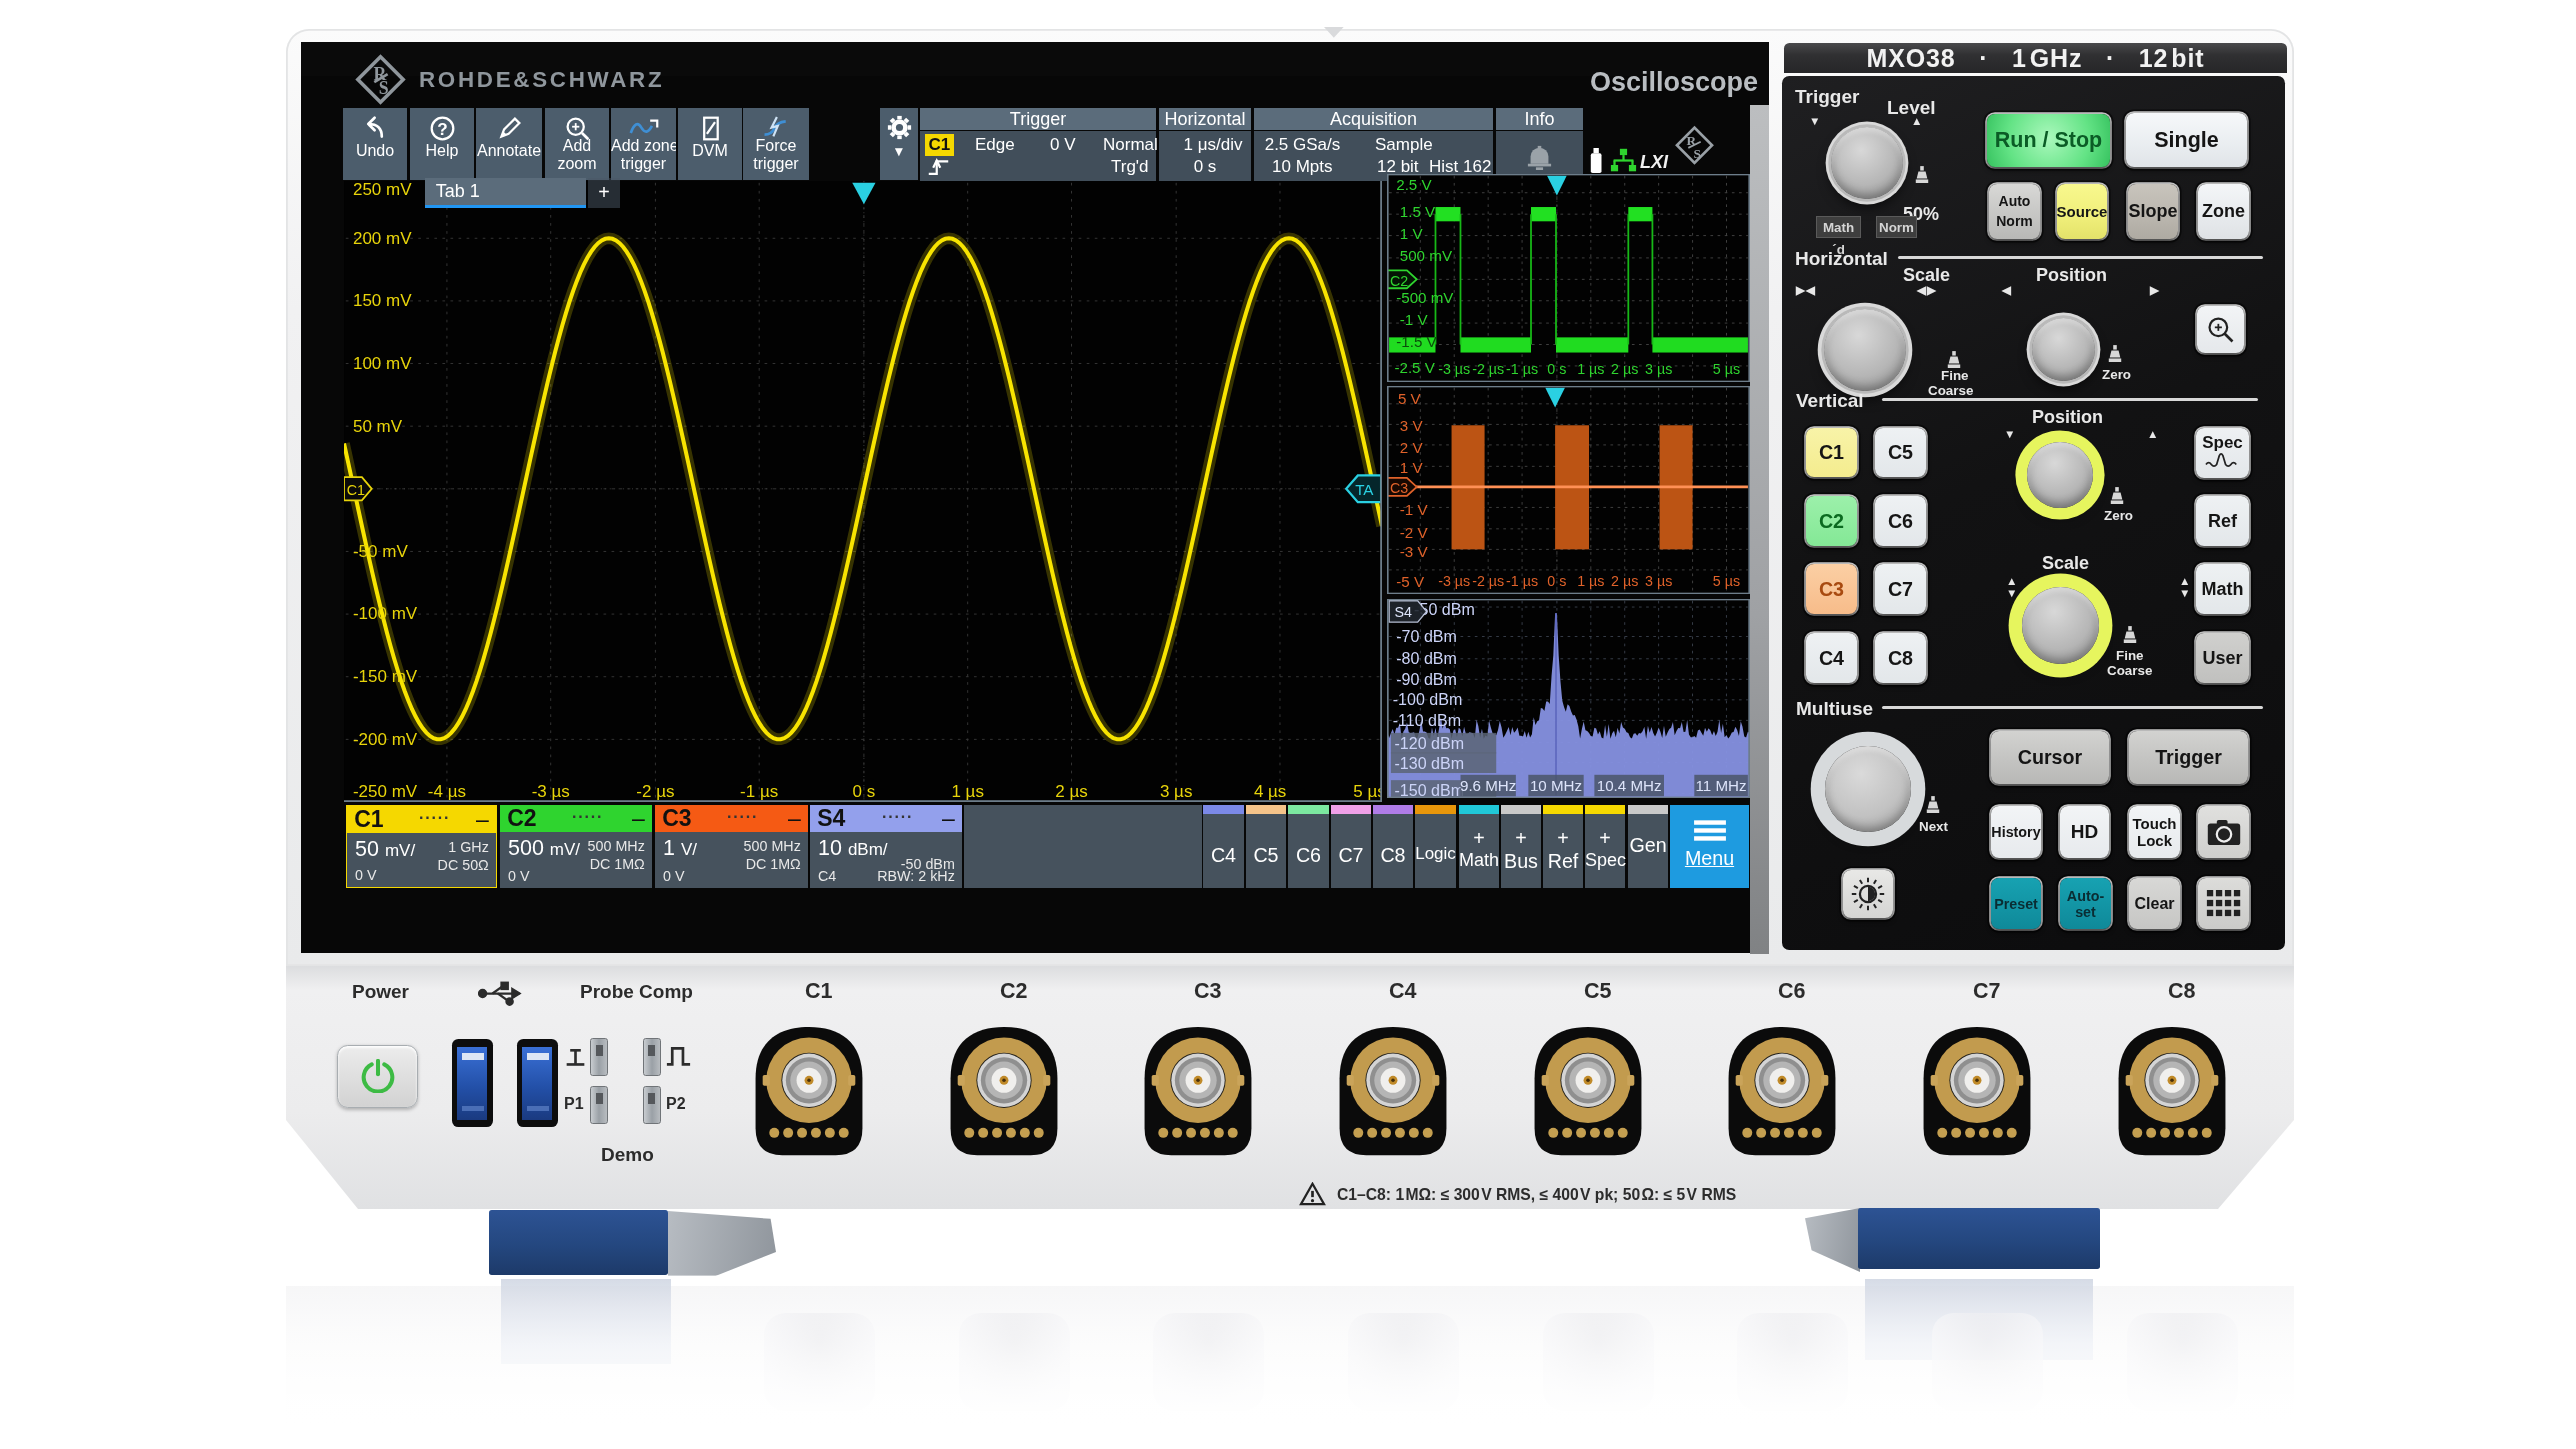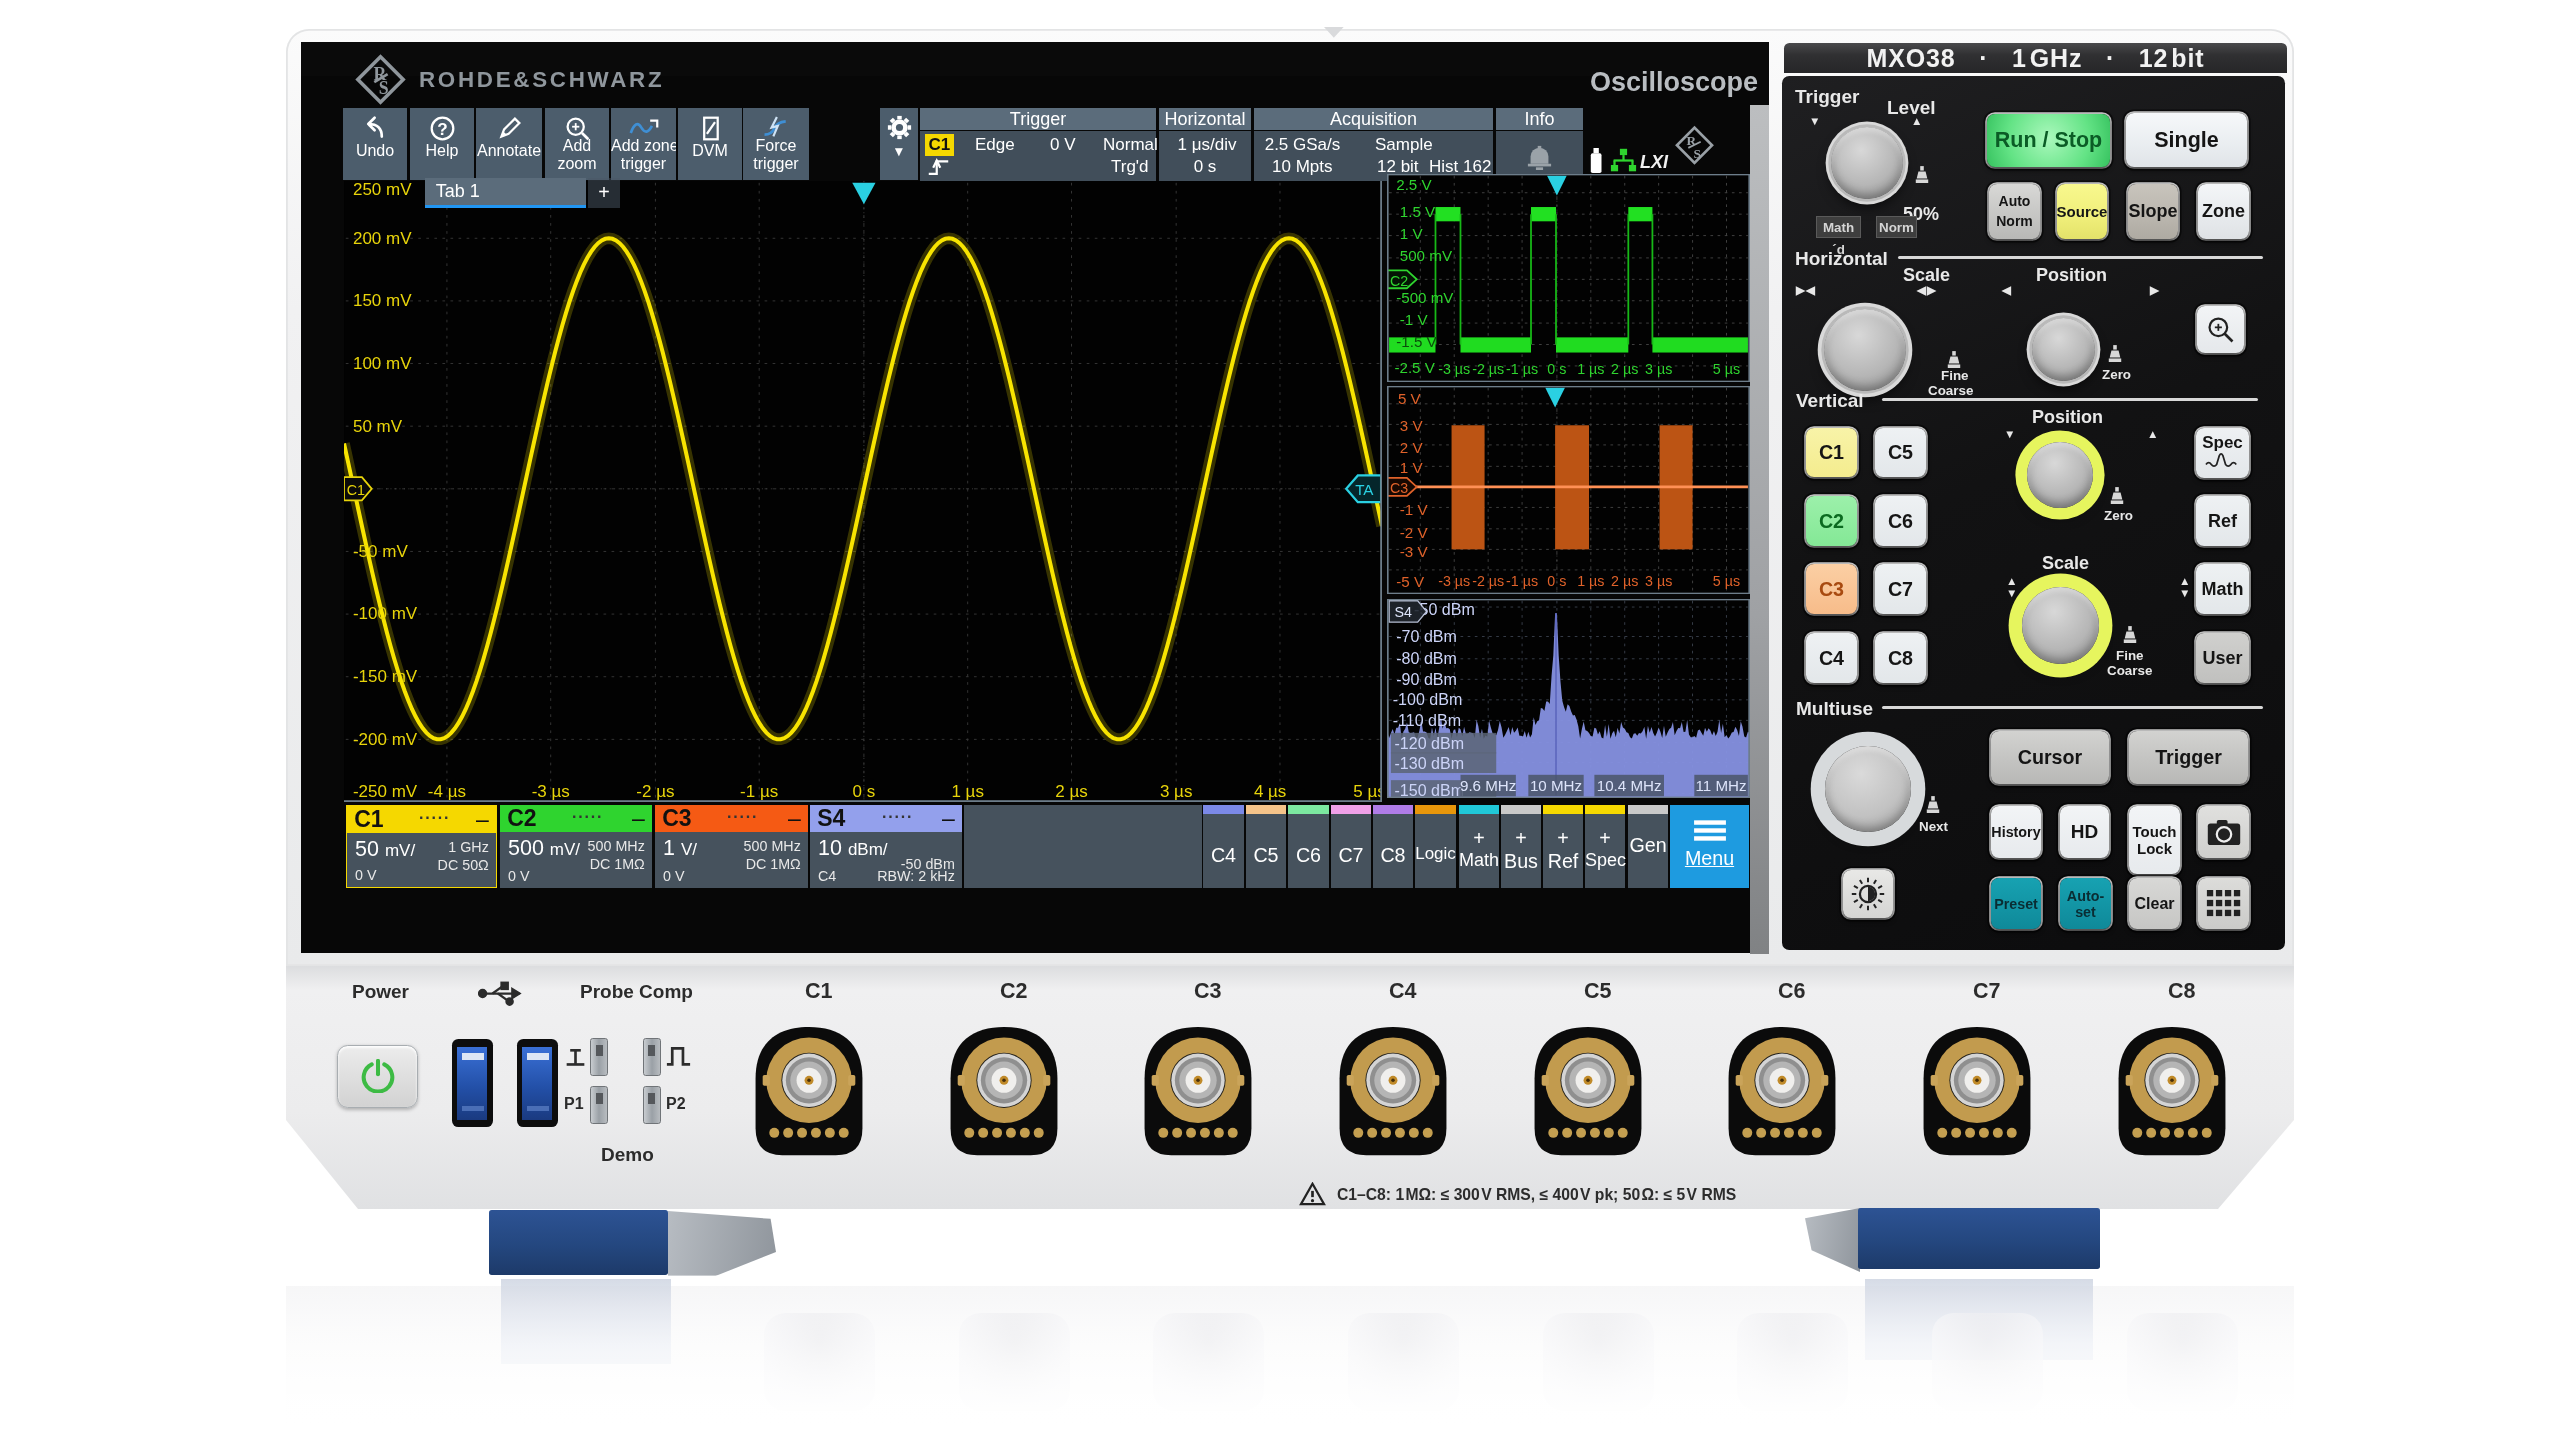--- a/index.html
+++ b/index.html
@@ -126,21 +126,21 @@
      <div class="ib-r1" style="left:130px;">0 V</div>
      <div class="ib-r1" style="left:183px;">Normal</div>
      <div class="ib-r2" style="left:7.2px;"><svg width="23" height="21.5" viewBox="0 0 26 24">
           <path d="M2 20 L11 20 L11 6 L24 6" fill="none" stroke="#fff" stroke-width="2.5"></path>
           <path d="M7 13 L11 5 L15 13" fill="none" stroke="#fff" stroke-width="2.5"></path>
         </svg></div>
      <div class="ib-r2" style="left:191px;">Trg'd</div>
   </div>
   <div class="ibar-h" style="left:1159px;width:92px;">Horizontal</div>
   <div class="ibar-b" style="left:1159px;width:92px;">
-     <div class="ib-r1" style="left:2px;width:100%;text-align:center;">1 μs/div</div>
+     <div class="ib-r1" style="left:8px;width:100%;text-align:center;">1 μs/div</div>
      <div class="ib-r2" style="left:0;width:100%;text-align:center;">0 s</div>
   </div>
   <div class="ibar-h" style="left:1254px;width:239px;">Acquisition</div>
   <div class="ibar-b" style="left:1254px;width:239px;">
      <div class="ib-r1" style="left:10.7px;">2.5 GSa/s</div>
      <div class="ib-r1" style="left:121px;">Sample</div>
      <div class="ib-r2" style="left:18px;">10 Mpts</div>
      <div class="ib-r2" style="left:123px;">12 bit</div>
      <div class="ib-r2" style="left:175px;">Hist 162</div>
   </div>
@@ -600,21 +600,21 @@
           <line x1="20.0" y1="7.0" x2="20.0" y2="2.0"></line>
           <line x1="26.5" y1="8.7" x2="29.0" y2="4.4"></line>
           <line x1="31.3" y1="13.5" x2="35.6" y2="11.0"></line>
         </g>
       </svg>
     </div>
 <div class="pbtn" style="left:1991px;top:731px;width:118px;height:53px;background:linear-gradient(180deg,#d2d2d0,#c2c2c0 60%,#b8b8b6);font-size:19.7px;color:#151515;">Cursor</div>
 <div class="pbtn" style="left:2129px;top:731px;width:119px;height:53px;background:linear-gradient(180deg,#d2d2d0,#c2c2c0 60%,#b8b8b6);font-size:19.7px;color:#151515;">Trigger</div>
 <div class="pbtn" style="left:1991px;top:806px;width:50px;height:52px;background:linear-gradient(180deg,#f2f4f6,#e7eaed);font-size:14.3px;color:#151515;">History</div>
 <div class="pbtn" style="left:2060px;top:806px;width:49px;height:52px;background:linear-gradient(180deg,#f2f4f6,#e7eaed);font-size:19px;color:#151515;">HD</div>
-<div class="pbtn" style="left:2129px;top:806px;width:51px;height:68px;background:linear-gradient(180deg,#f2f4f6,#e7eaed);font-size:15px;color:#151515;line-height:17px;">Touch<br>Lock</div>
+<div class="pbtn" style="left:2129px;top:806px;width:51px;height:52px;background:linear-gradient(180deg,#f2f4f6,#e7eaed);font-size:15px;color:#151515;line-height:17px;">Touch<br>Lock</div>
 <div class="pbtn" style="left:2198px;top:806px;width:51px;height:52px;background:linear-gradient(180deg,#e0e0de,#cfcfcd);font-size:18px;color:#151515;">
       <svg width="36" height="29" viewBox="0 0 40 32">
         <rect x="2" y="6" width="36" height="24" rx="3" fill="#222"></rect>
         <rect x="12" y="2" width="12" height="6" rx="2" fill="#222"></rect>
         <circle cx="20" cy="18" r="8" fill="none" stroke="#eee" stroke-width="2.5"></circle>
       </svg>
     </div>
 <div class="pbtn" style="left:1991px;top:878px;width:50px;height:51px;background:linear-gradient(180deg,#17a2b2,#0f8999);font-size:14.3px;color:#0a2d33;">Preset</div>
 <div class="pbtn" style="left:2060px;top:878px;width:51px;height:51px;background:linear-gradient(180deg,#17a2b2,#0f8999);font-size:14.3px;color:#0a2d33;line-height:16px;">Auto-<br>set</div>
 <div class="pbtn" style="left:2129px;top:878px;width:51px;height:51px;background:linear-gradient(180deg,#d8d8d6,#c6c6c4);font-size:16px;color:#151515;">Clear</div>

